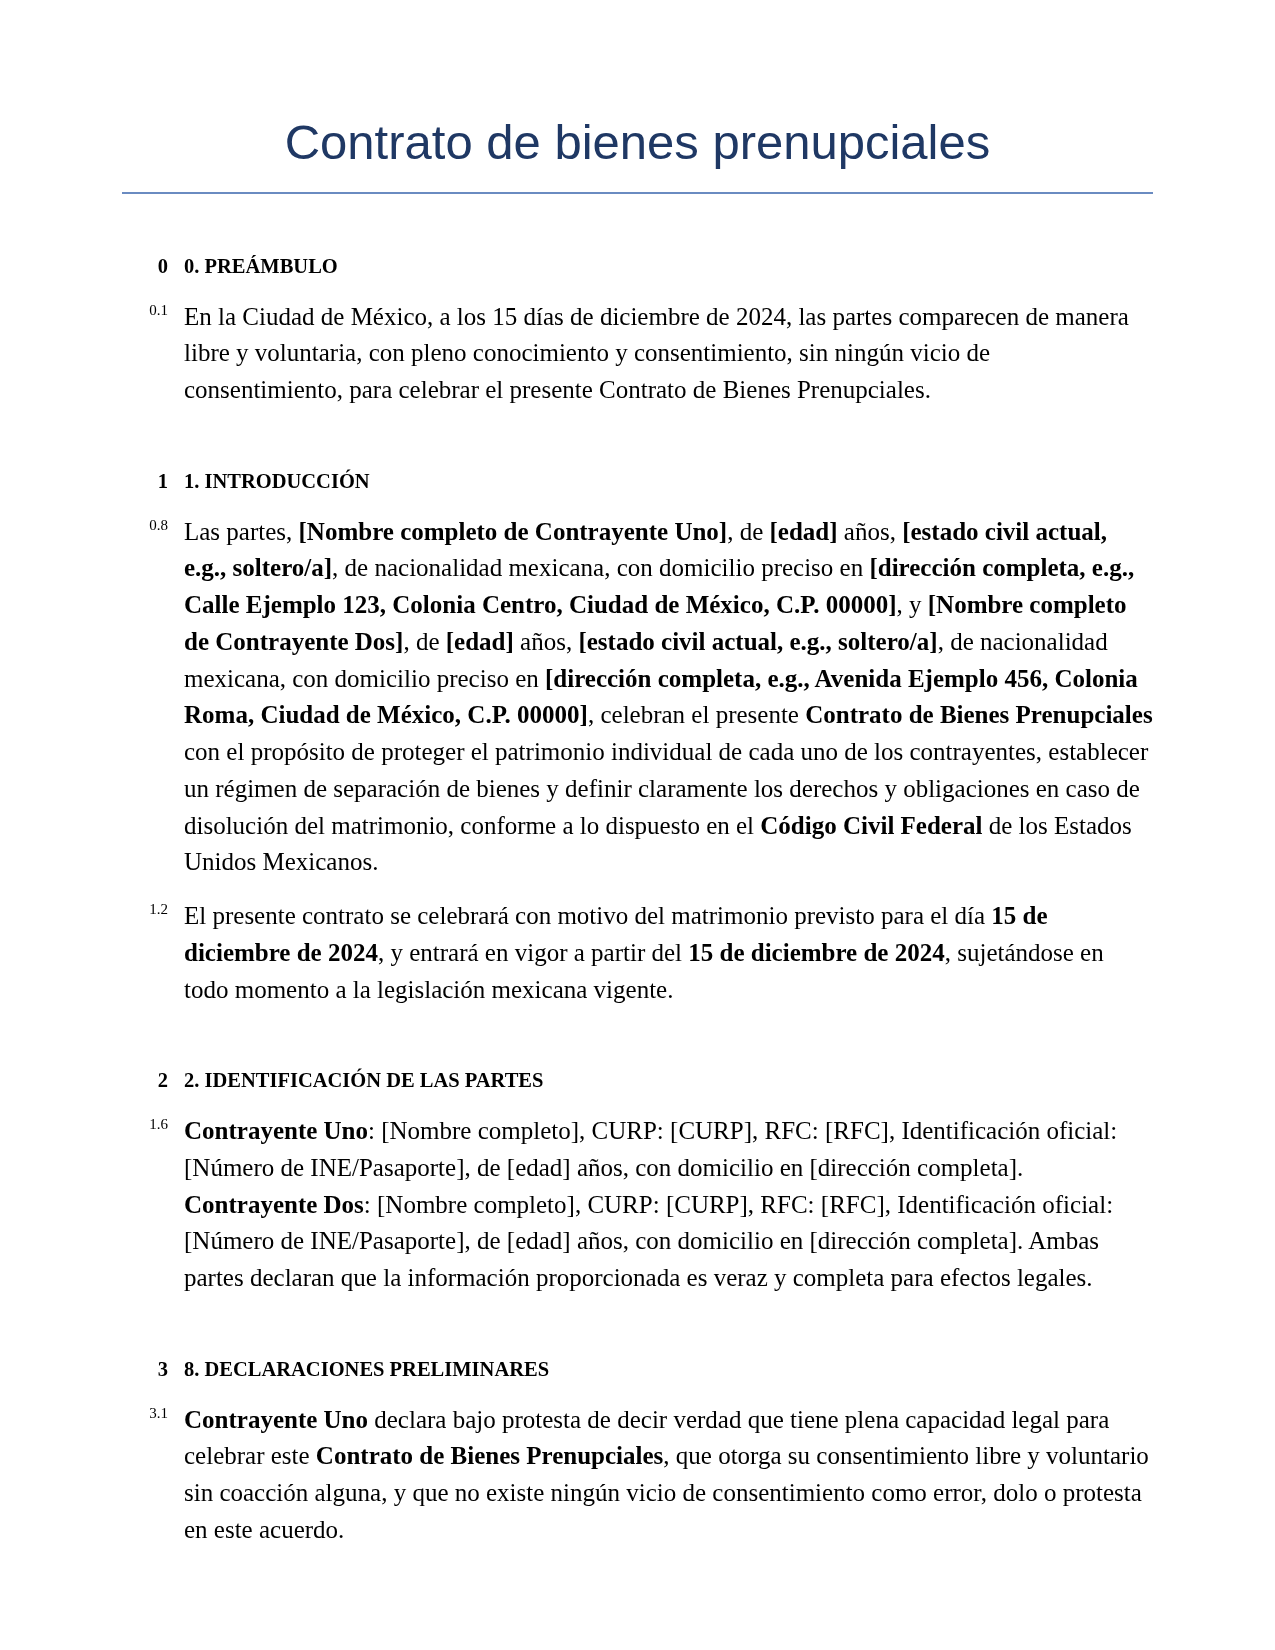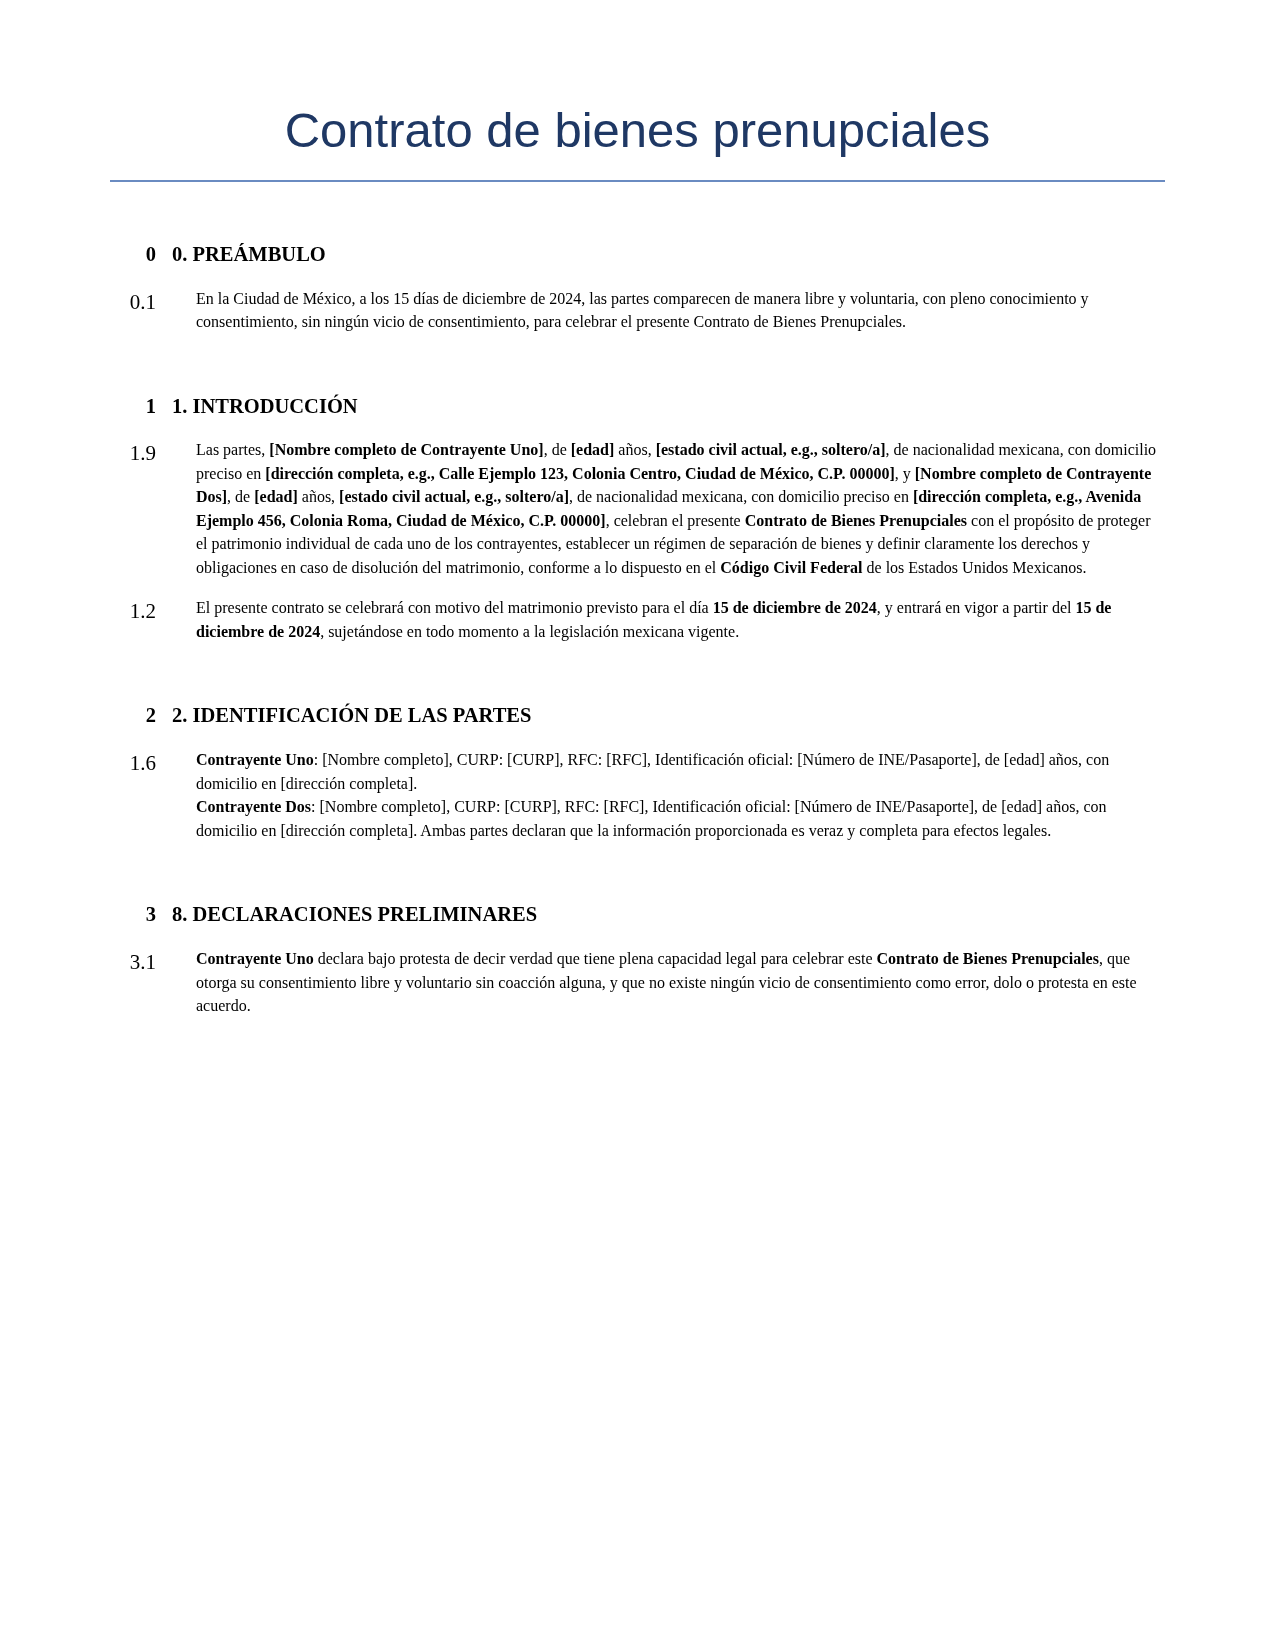--- a/index.html
+++ b/index.html
@@ -10,21 +10,21 @@
   body {
     font-family: "Liberation Serif", "DejaVu Serif", serif;
     color: #000000;
   }
   .page {
     position: relative;
     width: 1275px;
     height: 1650px;
     background: #ffffff;
     box-sizing: border-box;
-    padding: 0;
+    padding: 12px;
     overflow: hidden;
   }
   .title-block {
     padding-top: 104px;
     padding-left: 110px;
     padding-right: 110px;
   }
   .doc-title {
     font-family: "Liberation Sans", "DejaVu Sans", sans-serif;
     font-size: 49px;
@@ -49,29 +49,28 @@
   .row {
     display: flex;
     align-items: flex-start;
   }
   .marker {
     flex: 0 0 auto;
     width: 62px;
     text-align: right;
     padding-right: 16px;
     box-sizing: border-box;
-    font-size: 21px;
+    font-size: 15px;
     line-height: 1.47;
   }
   .body-text {
     flex: 1 1 auto;
-    font-size: 16px;
+    font-size: 25px;
     line-height: 1.47;
     text-align: left;
-    margin-left: 24px;
   }
   .heading-row {
     margin-top: 0;
     margin-bottom: 0;
   }
   .heading-row .marker,
   .heading-row .heading-text {
     font-weight: bold;
     font-size: 20.5px;
     line-height: 1.45;
@@ -110,21 +109,21 @@
         <div class="row para-row">
           <div class="marker">0.1</div>
           <div class="body-text"><span>En la Ciudad de México, a los 15 días de diciembre de 2024, las partes comparecen de manera libre y voluntaria, con pleno conocimiento y consentimiento, sin ningún vicio de consentimiento, para celebrar el presente Contrato de Bienes Prenupciales.</span></div>
         </div>
         <div class="section-gap"></div>
         <div class="row heading-row">
           <div class="marker">1</div>
           <div class="heading-text">1. INTRODUCCIÓN</div>
         </div>
         <div class="row para-row">
-          <div class="marker">1.9</div>
+          <div class="marker">0.8</div>
           <div class="body-text"><span>Las partes, </span><b>[Nombre completo de Contrayente Uno]</b><span>, de </span><b>[edad]</b><span> años, </span><b>[estado civil actual, e.g., soltero/a]</b><span>, de nacionalidad mexicana, con domicilio preciso en </span><b>[dirección completa, e.g., Calle Ejemplo 123, Colonia Centro, Ciudad de México, C.P. 00000]</b><span>, y </span><b>[Nombre completo de Contrayente Dos]</b><span>, de </span><b>[edad]</b><span> años, </span><b>[estado civil actual, e.g., soltero/a]</b><span>, de nacionalidad mexicana, con domicilio preciso en </span><b>[dirección completa, e.g., Avenida Ejemplo 456, Colonia Roma, Ciudad de México, C.P. 00000]</b><span>, celebran el presente </span><b>Contrato de Bienes Prenupciales</b><span> con el propósito de proteger el patrimonio individual de cada uno de los contrayentes, establecer un régimen de separación de bienes y definir claramente los derechos y obligaciones en caso de disolución del matrimonio, conforme a lo dispuesto en el </span><b>Código Civil Federal</b><span> de los Estados Unidos Mexicanos.</span></div>
         </div>
         <div class="row para-row">
           <div class="marker">1.2</div>
           <div class="body-text"><span>El presente contrato se celebrará con motivo del matrimonio previsto para el día </span><b>15 de diciembre de 2024</b><span>, y entrará en vigor a partir del </span><b>15 de diciembre de 2024</b><span>, sujetándose en todo momento a la legislación mexicana vigente.</span></div>
         </div>
         <div class="section-gap"></div>
         <div class="row heading-row">
           <div class="marker">2</div>
           <div class="heading-text">2. IDENTIFICACIÓN DE LAS PARTES</div>

